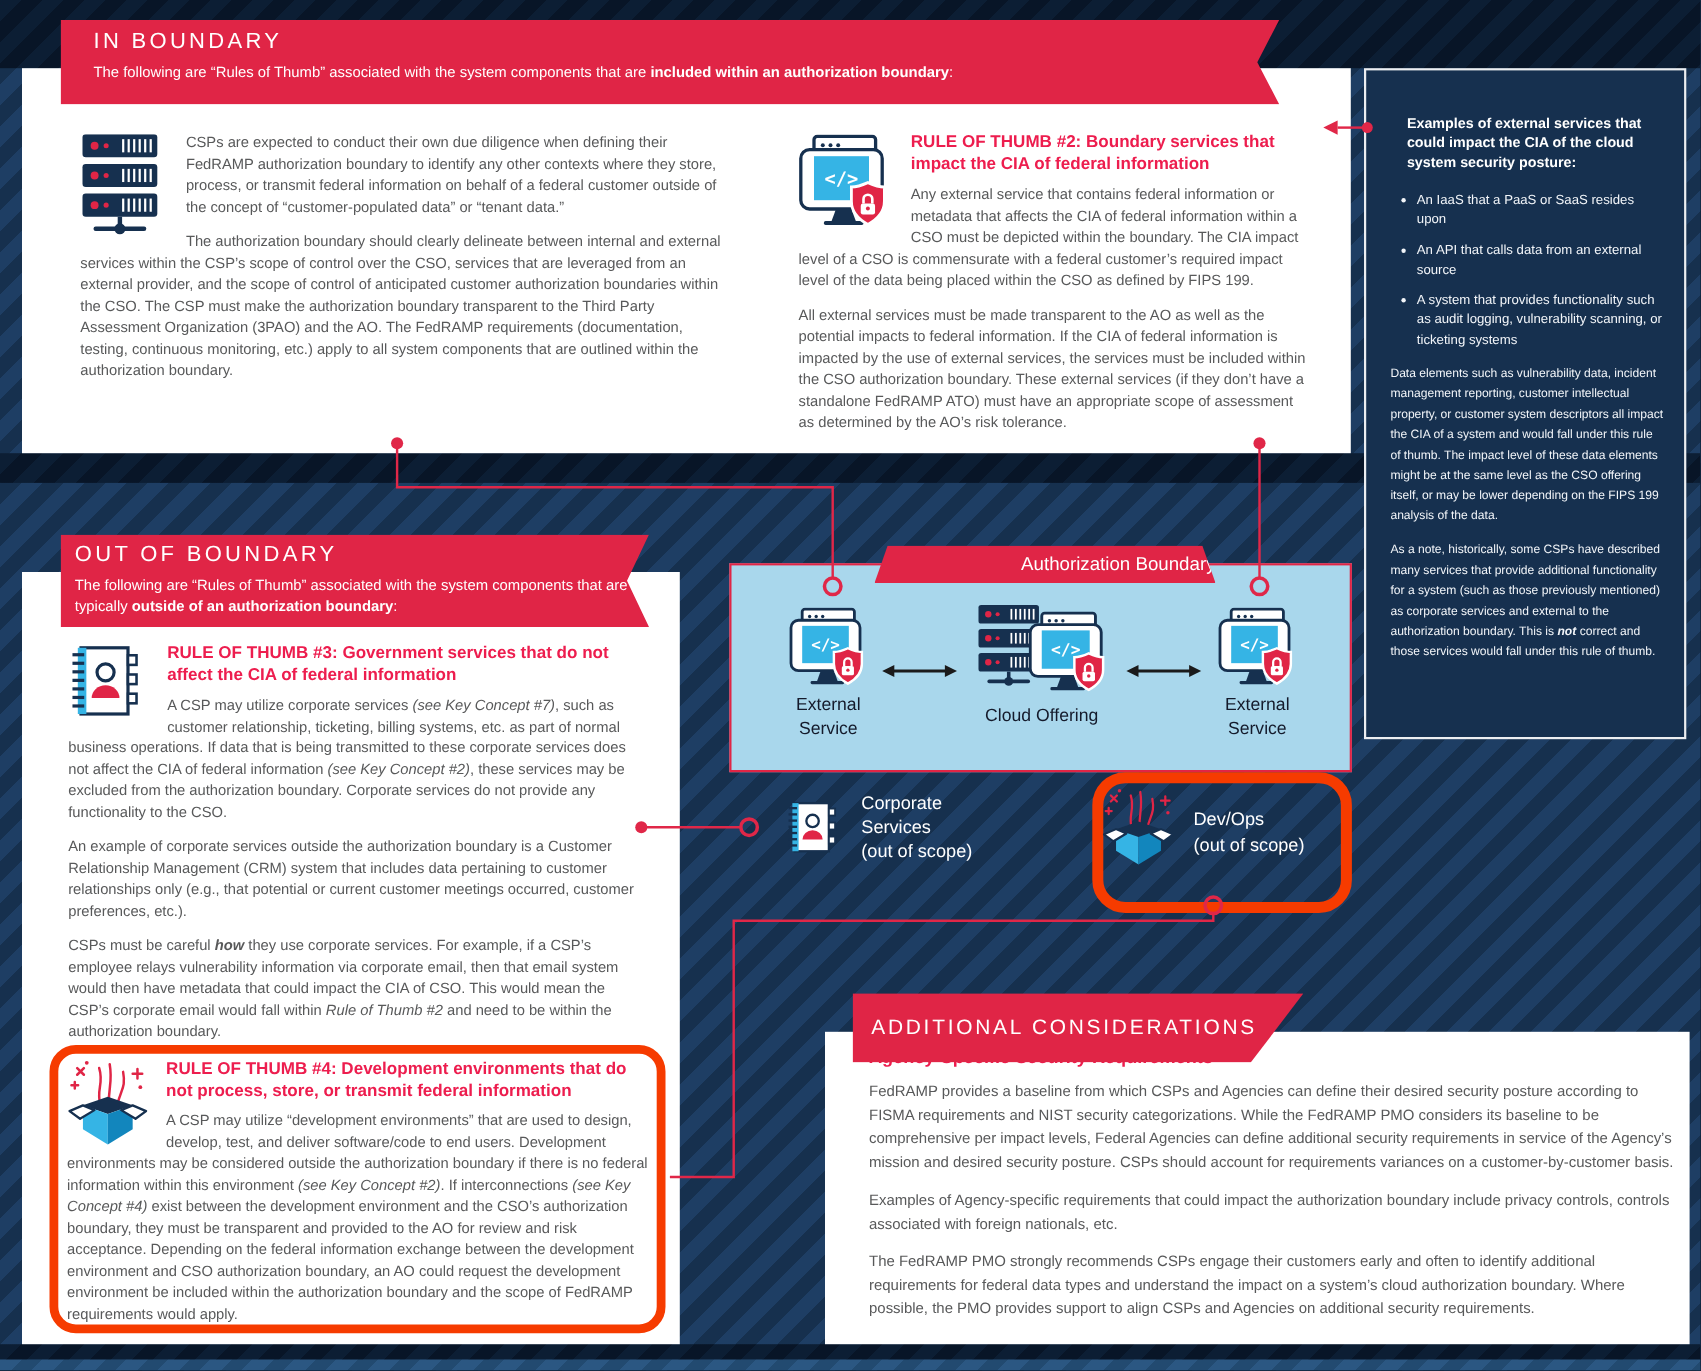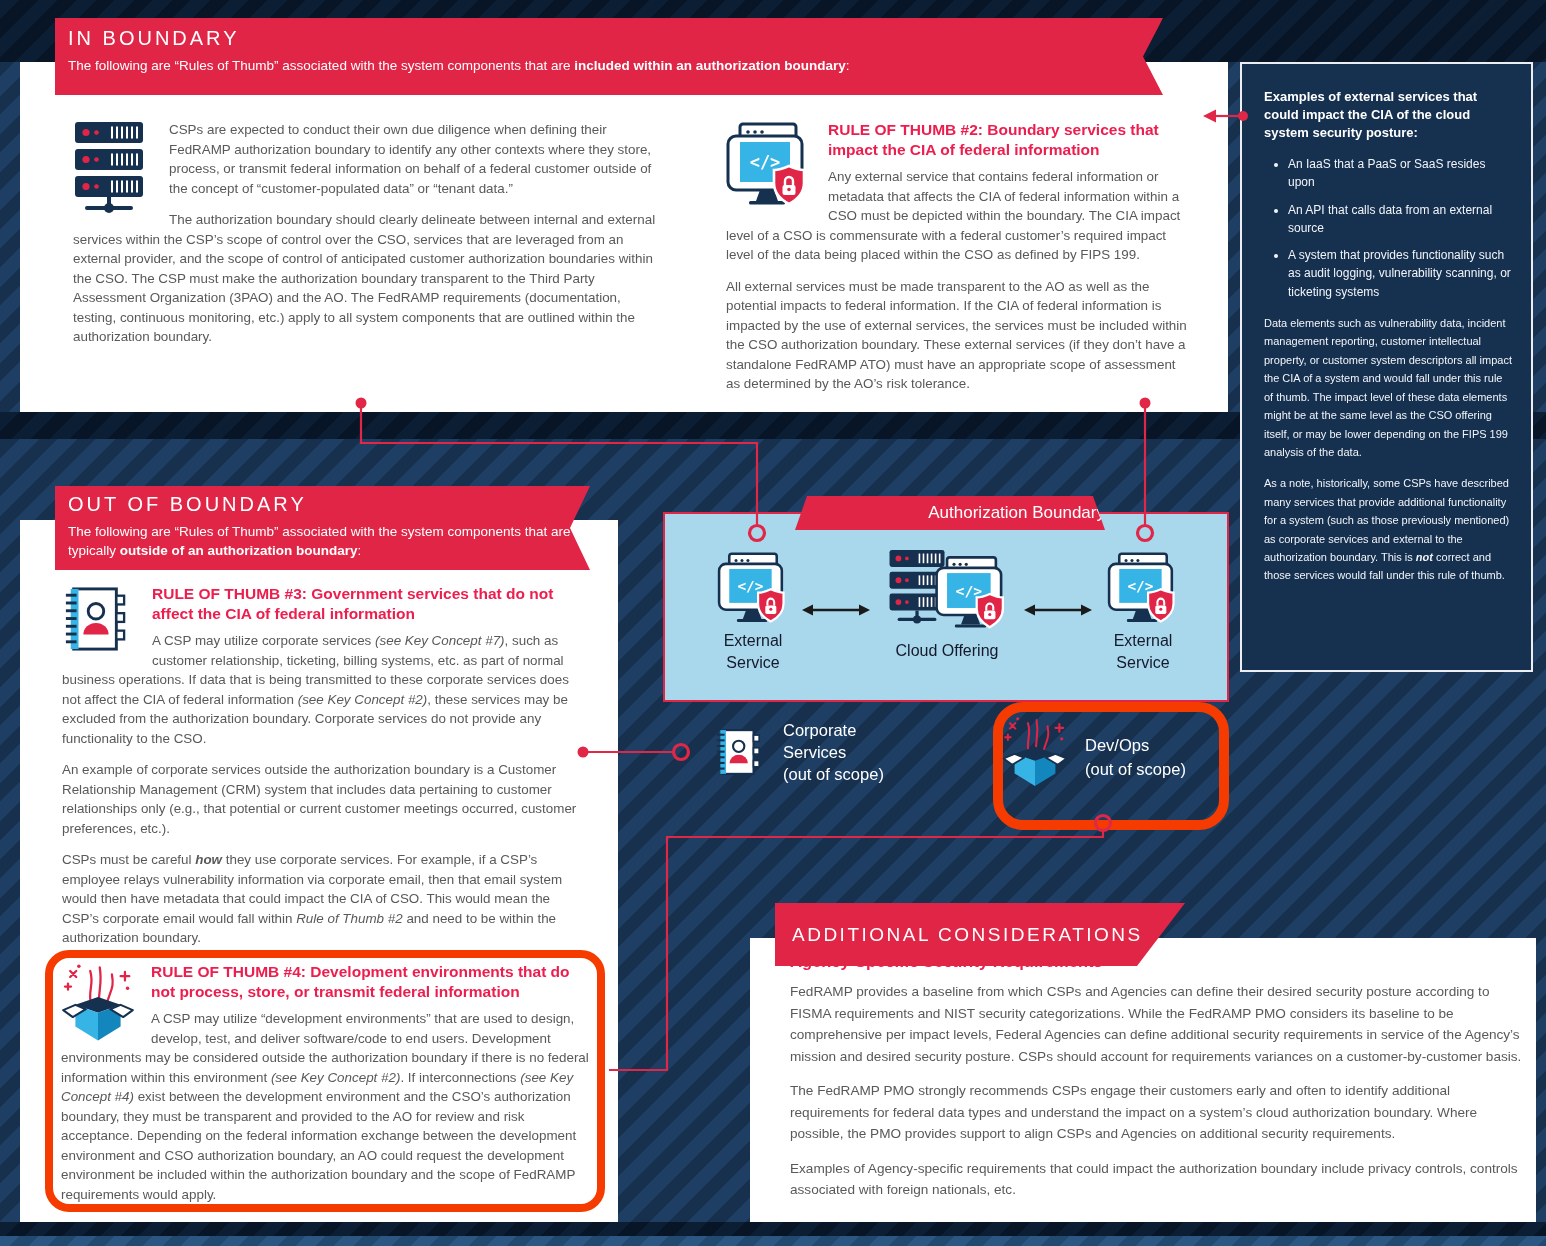--- a/index.html
+++ b/index.html
@@ -17,33 +17,33 @@
   .band-botlight{top:1236px;height:10px;background:repeating-linear-gradient(135deg,#2b5782 0 14px,#224a70 14px 27px);}
 
   .panel{position:absolute;background:#ffffff;z-index:5;}
   .panel-in{left:20px;top:62px;width:1208px;height:350px;}
   .panel-out{left:20px;top:520px;width:598px;height:702px;}
   .panel-ac{left:750px;top:938px;width:786px;height:284px;}
 
   
   .banner{position:absolute;background:#e02546;color:#fff;z-index:25;}
   .banner-tail{clip-path:polygon(0 0,100% 0,calc(100% - 20px) 50%,100% 100%,0 100%);}
-  .banner-in{left:55px;top:18px;width:1108px;height:77px;padding:9px 0 0 13px;}
+  .banner-in{left:55px;top:18px;width:1108px;height:77px;padding:9px 0 0 30px;}
   .banner-out{left:55px;top:486px;width:535px;height:84px;padding:7px 0 0 13px;}
   .banner-ac{left:775px;top:903px;width:410px;height:63px;padding:0 0 0 17px;
     clip-path:polygon(0 0,100% 0,calc(100% - 48px) 100%,0 100%);line-height:63px;}
   .banner-title{font-size:20px;letter-spacing:3px;font-weight:400;}
   .banner-sub{margin-top:6px;font-size:13.5px;line-height:19px;font-weight:300;max-width:515px;}
   .banner-sub b{font-weight:bold;}
 
   
   .sidebar{position:absolute;left:1240px;top:62px;width:293px;height:610px;z-index:20;
     background:#16304f;border:2px solid rgba(255,255,255,.92);color:#f2f5f9;
     padding:24px 18px 0 22px;}
-  .sidebar h3{margin:0;font-size:13px;line-height:18px;color:#fff;}
+  .sidebar h3{margin:15px;font-size:13px;line-height:18px;color:#fff;}
   .sidebar ul{margin:13px 0 0 0;padding:0 0 0 24px;}
   .sidebar li{font-size:12px;line-height:18.3px;margin-bottom:9px;}
   .sidebar p{margin:13px 0 0 0;font-size:11px;line-height:18.4px;}
   .sidebar p .bi{font-weight:bold;font-style:italic;}
 
   
   .rule{position:absolute;z-index:22;color:#58595a;font-size:13.4px;line-height:19.5px;}
   .rule .icon{float:left;margin:2px 24px 4px 0;}
   .rule h2{margin:0 0 8px 0;font-size:15.5px;line-height:19.5px;color:#ed1d4e;}
   .rule p{margin:0 0 0 0;}
@@ -313,22 +313,22 @@
     <div>Dev/Ops</div>
     <div>(out of scope)</div>
   </div>
 
   <div class="banner banner-ac">
     <span class="ac-title">ADDITIONAL CONSIDERATIONS</span>
   </div>
   <div class="ac-head">Agency-Specific Security Requirements</div>
   <div class="ac-body">
     <p>FedRAMP provides a baseline from which CSPs and Agencies can define their desired security posture according to FISMA requirements and NIST security categorizations. While the FedRAMP PMO considers its baseline to be comprehensive per impact levels, Federal Agencies can define additional security requirements in service of the Agency’s mission and desired security posture. CSPs should account for requirements variances on a customer-by-customer basis.</p>
+    <p>Examples of Agency-specific requirements that could impact the authorization boundary include privacy controls, controls associated with foreign nationals, etc.</p>
     <p>The FedRAMP PMO strongly recommends CSPs engage their customers early and often to identify additional requirements for federal data types and understand the impact on a system’s cloud authorization boundary. Where possible, the PMO provides support to align CSPs and Agencies on additional security requirements.</p>
-    <p>Examples of Agency-specific requirements that could impact the authorization boundary include privacy controls, controls associated with foreign nationals, etc.</p>
   </div>
 
   <svg class="overlay" width="1546" height="1246">
     <g stroke="#e02748" stroke-width="2.2" fill="none">
       <path d="M361 403 V443 H757 V525"></path>
       <path d="M1145 403 V525"></path>
       <path d="M583 752 H673"></path>
       <path d="M1103 831 V837 H667 V1070 H609"></path>
       <line x1="1243" y1="116" x2="1216" y2="116"></line>
     </g>

